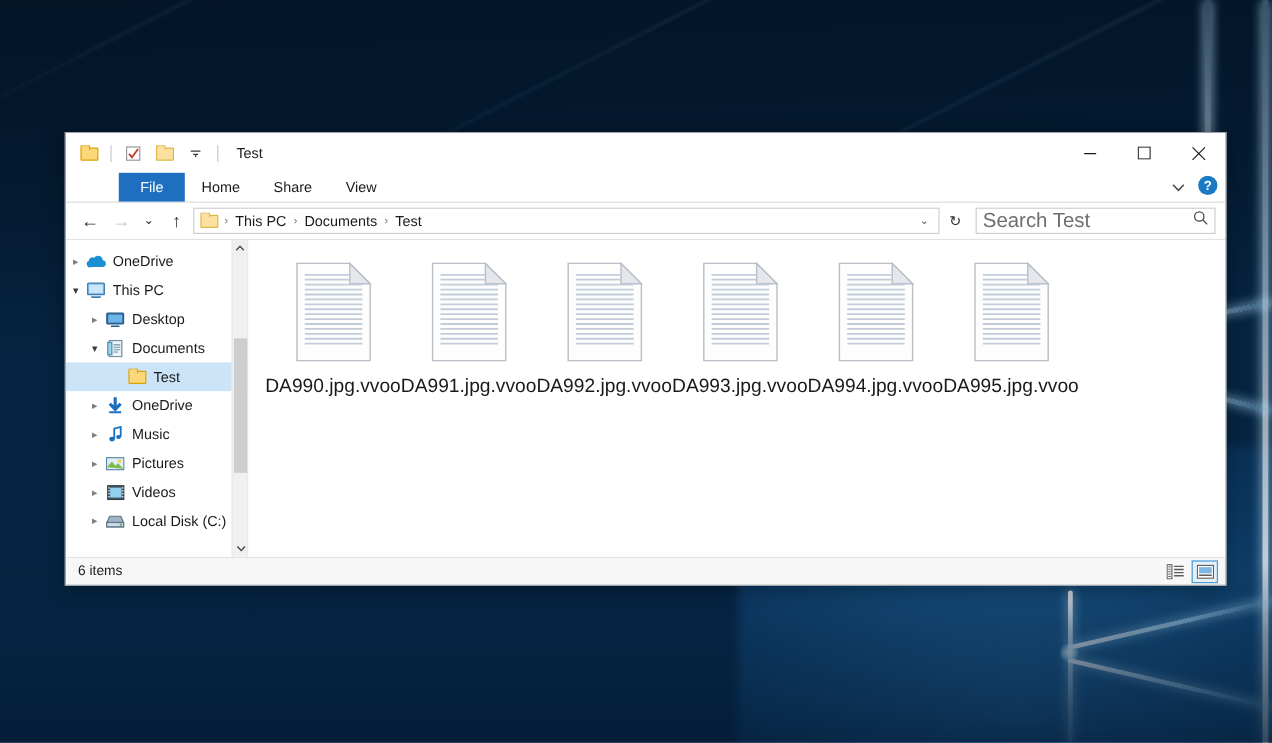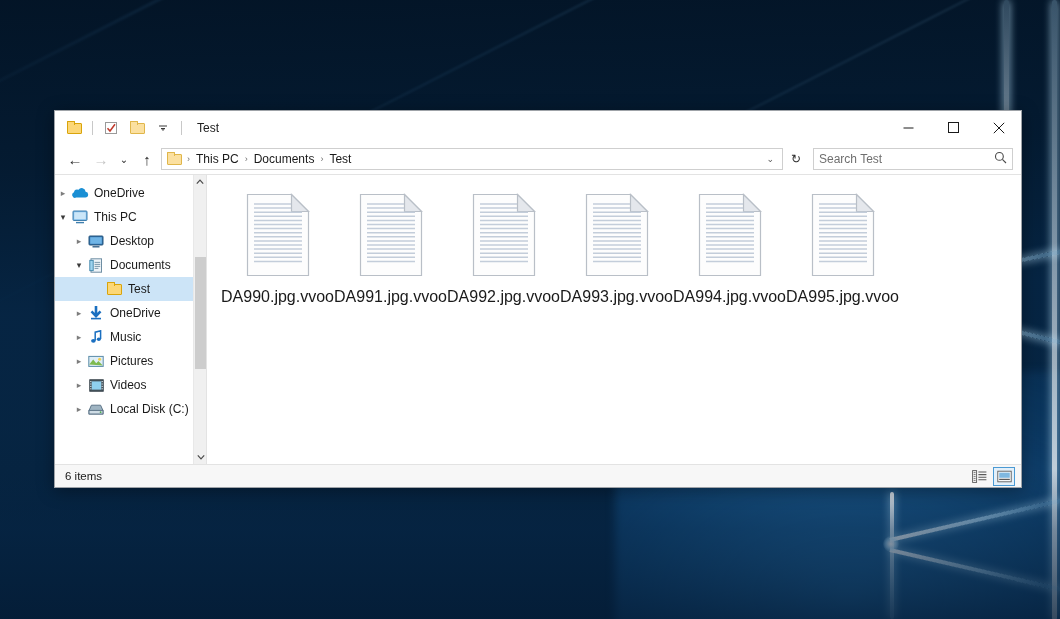--- a/index.html
+++ b/index.html
@@ -119,21 +119,21 @@
     display: flex; align-items: center; padding: 0 2px 0 5px; gap: 1px; min-width: 0;
   }
   .crumb { font-size: 12px; color: #1a1a1a; padding: 0 4px; white-space: nowrap; }
   .crumbsep { color: #6d6d6d; font-size: 9px; padding: 0 1px; }
   .addr-chev { margin-left: auto; color: #5a5a5a; font-size: 9px; padding: 0 6px; }
   .refreshbtn { width: 22px; height: 22px; display: flex; align-items: center; justify-content: center; color: #2b2b2b; font-size: 12px; border: 1px solid transparent; }
   .searchbox {
     width: 200px; height: 22px; border: 1px solid #cfcfcf; background: #fff;
     display: flex; align-items: center; padding: 0 5px; margin-left: 4px;
   }
-  .searchbox .ph { font-size: 12px; color: #6f6f6f; flex: 1; }
+  .searchbox .ph { font-size: 17px; color: #6f6f6f; flex: 1; }
 
   
   .body { flex: 1; display: flex; min-height: 0; border-top: 1px solid #e3e3e3; }
 
   
   .navpane {
     width: 152px; background: #fff; border-right: 1px solid #e3e3e3;
     position: relative; display: flex; flex-direction: column; min-height: 0;
   }
   .navlist { flex: 1; overflow: hidden; padding-top: 6px; }
@@ -227,20 +227,39 @@
             </svg>
         </div>
         <div class="wc wc-close">
           <svg width="12" height="12" viewBox="0 0 12 12">
               <path d="M0.8 0.8 L11.2 11.2 M11.2 0.8 L0.8 11.2" stroke="#1a1a1a" stroke-width="1"></path>
             </svg>
         </div>
       </div>
     </div>
 
+    <div class="ribbon">
+      <div class="tab-file">File</div>
+      <div class="tab">Home</div>
+      <div class="tab">Share</div>
+      <div class="tab">View</div>
+      <div class="ribbon-right">
+        <span>
+          <svg width="12" height="9" viewBox="0 0 12 9">
+              <path d="M1.5 2 L6 6.6 L10.5 2" stroke="#4a4a4a" stroke-width="1.3" fill="none"></path>
+            </svg>
+        </span>
+        <span>
+          <svg width="17" height="17" viewBox="0 0 17 17">
+            <circle cx="8.5" cy="8.5" r="8" fill="#1b7ac4"></circle>
+            <text x="8.5" y="12.6" text-anchor="middle" font-family="Liberation Sans, sans-serif" font-size="11" fill="#fff" font-weight="bold">?</text>
+          </svg>
+        </span>
+      </div>
+    </div>
 
     <div class="addrrow">
       <div class="navbtn">←</div>
       <div class="navbtn disabled">→</div>
       <div class="navbtn small">⌄</div>
       <div class="navbtn">↑</div>
       <div class="addrbox">
         <span class="folder pale" style="margin-right:3px">
             <i></i>
           </span>

